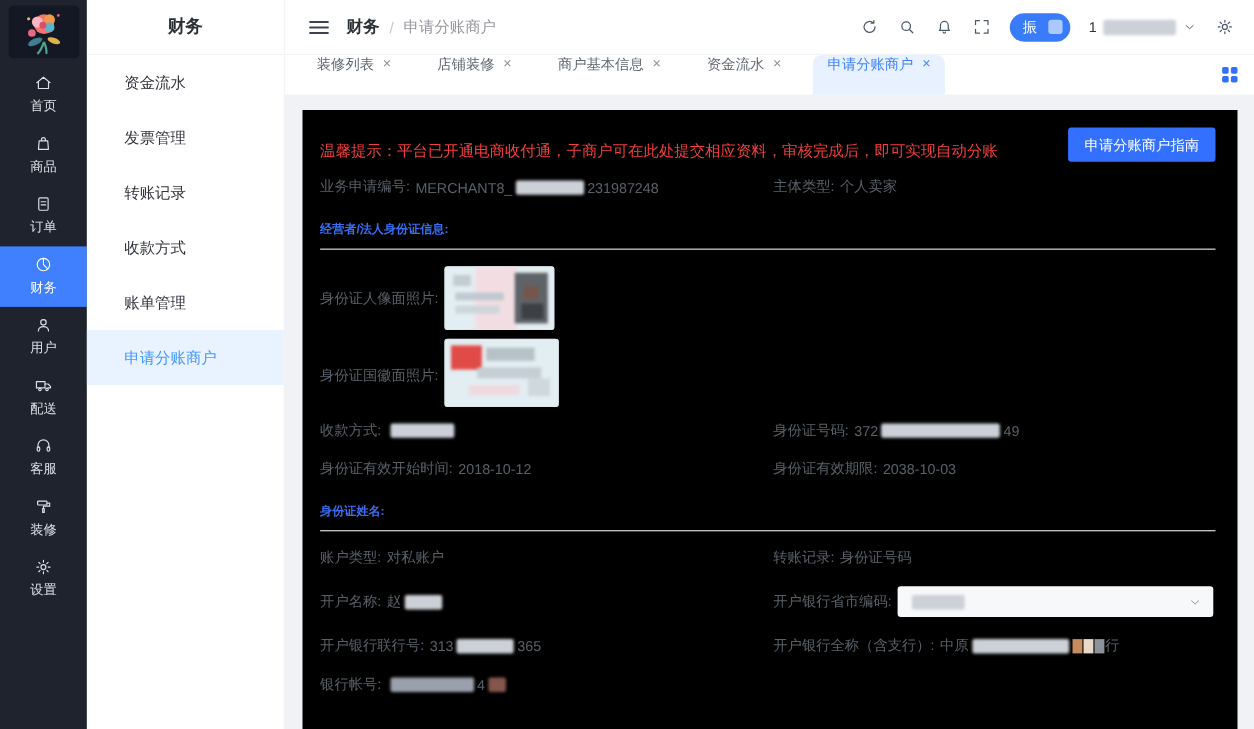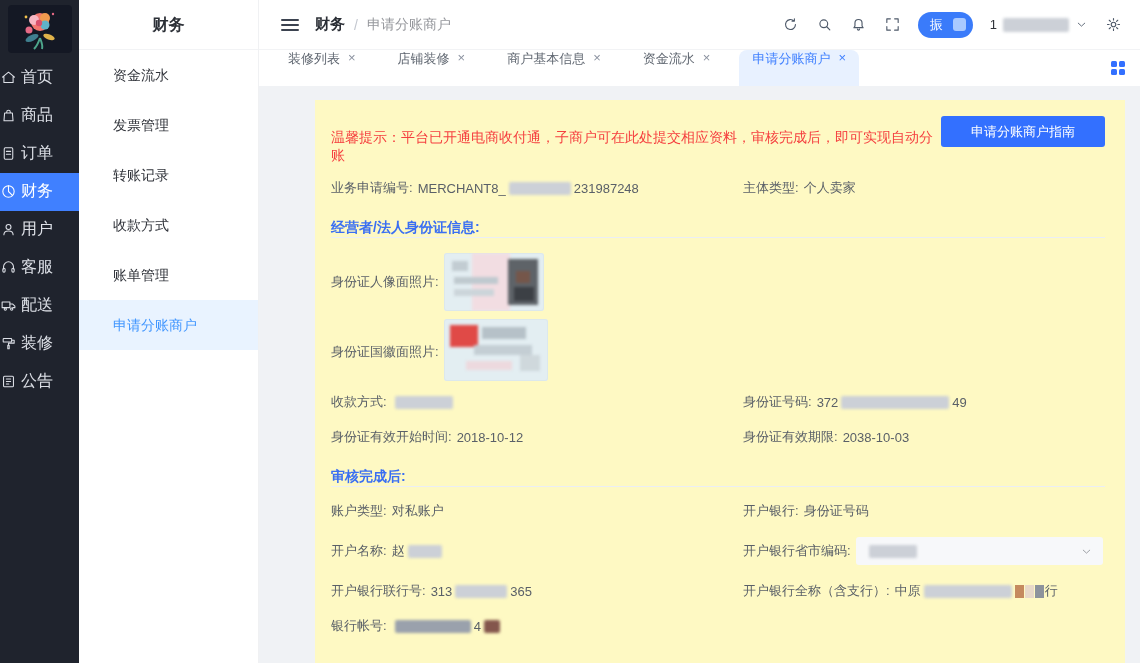--- a/index.html
+++ b/index.html
@@ -3,22 +3,22 @@
 <meta charset="utf-8">
 <style>
   * { box-sizing: border-box; margin: 0; padding: 0; }
   html,body { width:1140px; height:663px; overflow:hidden;
     font-family:"Liberation Sans","DejaVu Sans",sans-serif; background:#f0f2f5; }
   .app { display:flex; width:1140px; height:663px; }
 
   
   .sidebar { width:79px; flex-shrink:0; background:#1f232d; display:flex; flex-direction:column; align-items:center; overflow:hidden; }
   .logo { width:64px; height:48px; margin:5px 0 6px; border-radius:4px; background:#141824; display:flex; align-items:center; justify-content:center; }
-  .nav-item { width:100%; padding:8px 0 9px; display:flex; flex-direction:row; align-items:center; gap:4px;
-    color:#dde0e7; font-size:16px; cursor:pointer; }
+  .nav-item { width:100%; padding:8px 0 9px; display:flex; flex-direction:column; align-items:center; gap:4px;
+    color:#dde0e7; font-size:12px; cursor:pointer; }
   .nav-item svg { width:17px; height:17px; stroke:#dde0e7; fill:none; stroke-width:1.5; stroke-linecap:round; stroke-linejoin:round; }
   .nav-item.active { background:#4080ff; color:#ffffff; }
   .nav-item.active svg { stroke:#ffffff; }
 
   
   .submenu { width:180px; flex-shrink:0; background:#ffffff; border-right:1px solid #f0f1f3; }
   .submenu-title { height:50px; line-height:50px; text-align:center; font-size:16px; font-weight:bold; color:#2b2f36; border-bottom:1px solid #f2f3f5; }
   .submenu-item { height:50px; line-height:50px; padding-left:34px; font-size:14px; color:#30333a; cursor:pointer; }
   .submenu-item.active { background:#e9f3ff; color:#4196ff; }
 
@@ -45,32 +45,32 @@
   .tab { display:flex; align-items:flex-start; gap:8px; height:36px; padding:0 13px; margin-right:16px; font-size:13px; color:#5f6670; cursor:pointer; white-space:nowrap; }
   .tab .x { font-size:13px; color:#8a919f; cursor:pointer; }
   .tab.active { background:#e8f1ff; color:#4080ff; border-radius:8px 8px 0 0; margin-right:0; }
   .tab.active .x { color:#4080ff; }
   .grid-ic { margin-left:auto; margin-right:15px; width:14px; height:14px; cursor:pointer;
     display:grid; grid-template-columns:6px 6px; grid-template-rows:6px 6px; gap:2px; }
   .grid-ic i { background:#3370ff; border-radius:1.5px; }
 
   
   .content { flex:1; padding:14px 15px 0 16px; overflow:hidden; }
-  .card { background:#fef9c3; height:100%; padding:16px 20px 0 16px;margin-left:40px; }
+  .card { background:#000000; height:100%; padding:16px 20px 0 16px; }
 
   .notice-row { display:flex; align-items:flex-start; margin-bottom:14px; }
   .notice { color:#f53f3f; font-size:14px; padding-top:13px; }
   .guide-btn { margin-left:auto; flex-shrink:0; background:#3370ff; color:#fff; border:none; border-radius:3px;
-    height:31px; padding:0 30px; font-size:13px; cursor:pointer; font-family:inherit; }
+    height:31px; padding:0 15px; font-size:13px; cursor:pointer; font-family:inherit; }
 
   .grid2 { display:grid; grid-template-columns:412px 1fr; row-gap:17px; align-items:center; }
   .field { font-size:13px; color:#5a6068; display:flex; align-items:center; white-space:nowrap; }
   .field .lbl { margin-right:5px; }
 
-  .sec-title { color:#3a6ff2; font-weight:bold; font-size:14px; border-bottom:1px solid #ebeef5; margin:22px 0 15px; }
+  .sec-title { color:#3a6ff2; font-weight:bold; font-size:11px; padding-bottom:10px; border-bottom:1px solid #ebeef5; margin:22px 0 15px; }
 
   .rb { display:inline-block; vertical-align:-2px; height:13px; border-radius:2px; background:#ccd0d7; filter:blur(1.6px); margin:0 3px; }
   .rb.d { background:#9aa1ac; }
   .rb.r { background:#84564c; }
   .px { display:inline-block; vertical-align:-2px; width:9px; height:13px; margin-right:1px; filter:blur(0.6px); }
 
   .photo-row { display:flex; align-items:center; margin-bottom:12px; font-size:13px; color:#5a6068; }
   .photo-row .lbl { margin-right:5px; }
   .idcard { position:relative; border-radius:3px; overflow:hidden; background:#e3eef2; box-shadow:0 0 0 1px #dce8ec inset; }
   .idcard .inner { position:absolute; inset:0; filter:blur(1.4px); }
@@ -133,49 +133,49 @@
     </div>
     <div class="nav-item">
       <svg viewBox="0 0 24 24">
           <circle cx="12" cy="8.5" r="3.5"></circle>
           <path d="M5.5 19.5c0-3.4 3-5.5 6.5-5.5s6.5 2.1 6.5 5.5"></path>
         </svg>
       <span>用户</span>
     </div>
     <div class="nav-item">
       <svg viewBox="0 0 24 24">
-          <path d="M5 14v-3a7 7 0 0114 0v3"></path>
-          <rect x="4" y="13" width="3.2" height="5.5" rx="1.5"></rect>
-          <rect x="16.8" y="13" width="3.2" height="5.5" rx="1.5"></rect>
-        </svg>
-      <span>客服</span>
-    </div>
-    <div class="nav-item">
-      <svg viewBox="0 0 24 24">
           <rect x="3" y="7" width="11" height="8"></rect>
           <path d="M14 10h4l3 3v2h-3"></path>
           <circle cx="7.5" cy="17" r="1.6"></circle>
           <circle cx="16.5" cy="17" r="1.6"></circle>
         </svg>
       <span>配送</span>
     </div>
     <div class="nav-item">
       <svg viewBox="0 0 24 24">
+          <path d="M5 14v-3a7 7 0 0114 0v3"></path>
+          <rect x="4" y="13" width="3.2" height="5.5" rx="1.5"></rect>
+          <rect x="16.8" y="13" width="3.2" height="5.5" rx="1.5"></rect>
+        </svg>
+      <span>客服</span>
+    </div>
+    <div class="nav-item">
+      <svg viewBox="0 0 24 24">
           <rect x="4.5" y="5" width="12" height="5" rx="1"></rect>
           <path d="M16.5 7.5h3.5v4h-8v3"></path>
           <rect x="11" y="14.5" width="2" height="5"></rect>
         </svg>
       <span>装修</span>
     </div>
     <div class="nav-item">
       <svg viewBox="0 0 24 24">
-          <rect x="5" y="4.5" width="14" height="15" rx="1.5"></rect>
-          <path d="M9 8.5h6M9 12h6M9 15.5h3.5"></path>
-        </svg>
-      <span>公告</span>
+          <circle cx="12" cy="12" r="3.2"></circle>
+          <path d="M12 3.5v2.3M12 18.2v2.3M3.5 12h2.3M18.2 12h2.3M6 6l1.7 1.7M16.3 16.3L18 18M18 6l-1.7 1.7M7.7 16.3L6 18"></path>
+        </svg>
+      <span>设置</span>
     </div>
   </div>
 
   <div class="submenu">
     <div class="submenu-title">财务</div>
     <div class="submenu-item">资金流水</div>
     <div class="submenu-item">发票管理</div>
     <div class="submenu-item">转账记录</div>
     <div class="submenu-item">收款方式</div>
     <div class="submenu-item">账单管理</div>
@@ -320,29 +320,29 @@
           <div class="field">
             <span class="lbl">身份证有效开始时间:</span>
             <span>2018-10-12</span>
           </div>
           <div class="field">
             <span class="lbl">身份证有效期限:</span>
             <span>2038-10-03</span>
           </div>
         </div>
 
-        <div class="sec-title">审核完成后:</div>
+        <div class="sec-title">身份证姓名:</div>
 
         <div class="grid2">
           <div class="field">
             <span class="lbl">账户类型:</span>
             <span>对私账户</span>
           </div>
           <div class="field">
-            <span class="lbl">开户银行:</span>
+            <span class="lbl">转账记录:</span>
             <span>身份证号码</span>
           </div>
 
           <div class="field">
             <span class="lbl">开户名称:</span>
             <span>赵</span>
             <span class="rb" style="width:34px"></span>
           </div>
           <div class="field">
             <span class="lbl">开户银行省市编码:</span>

